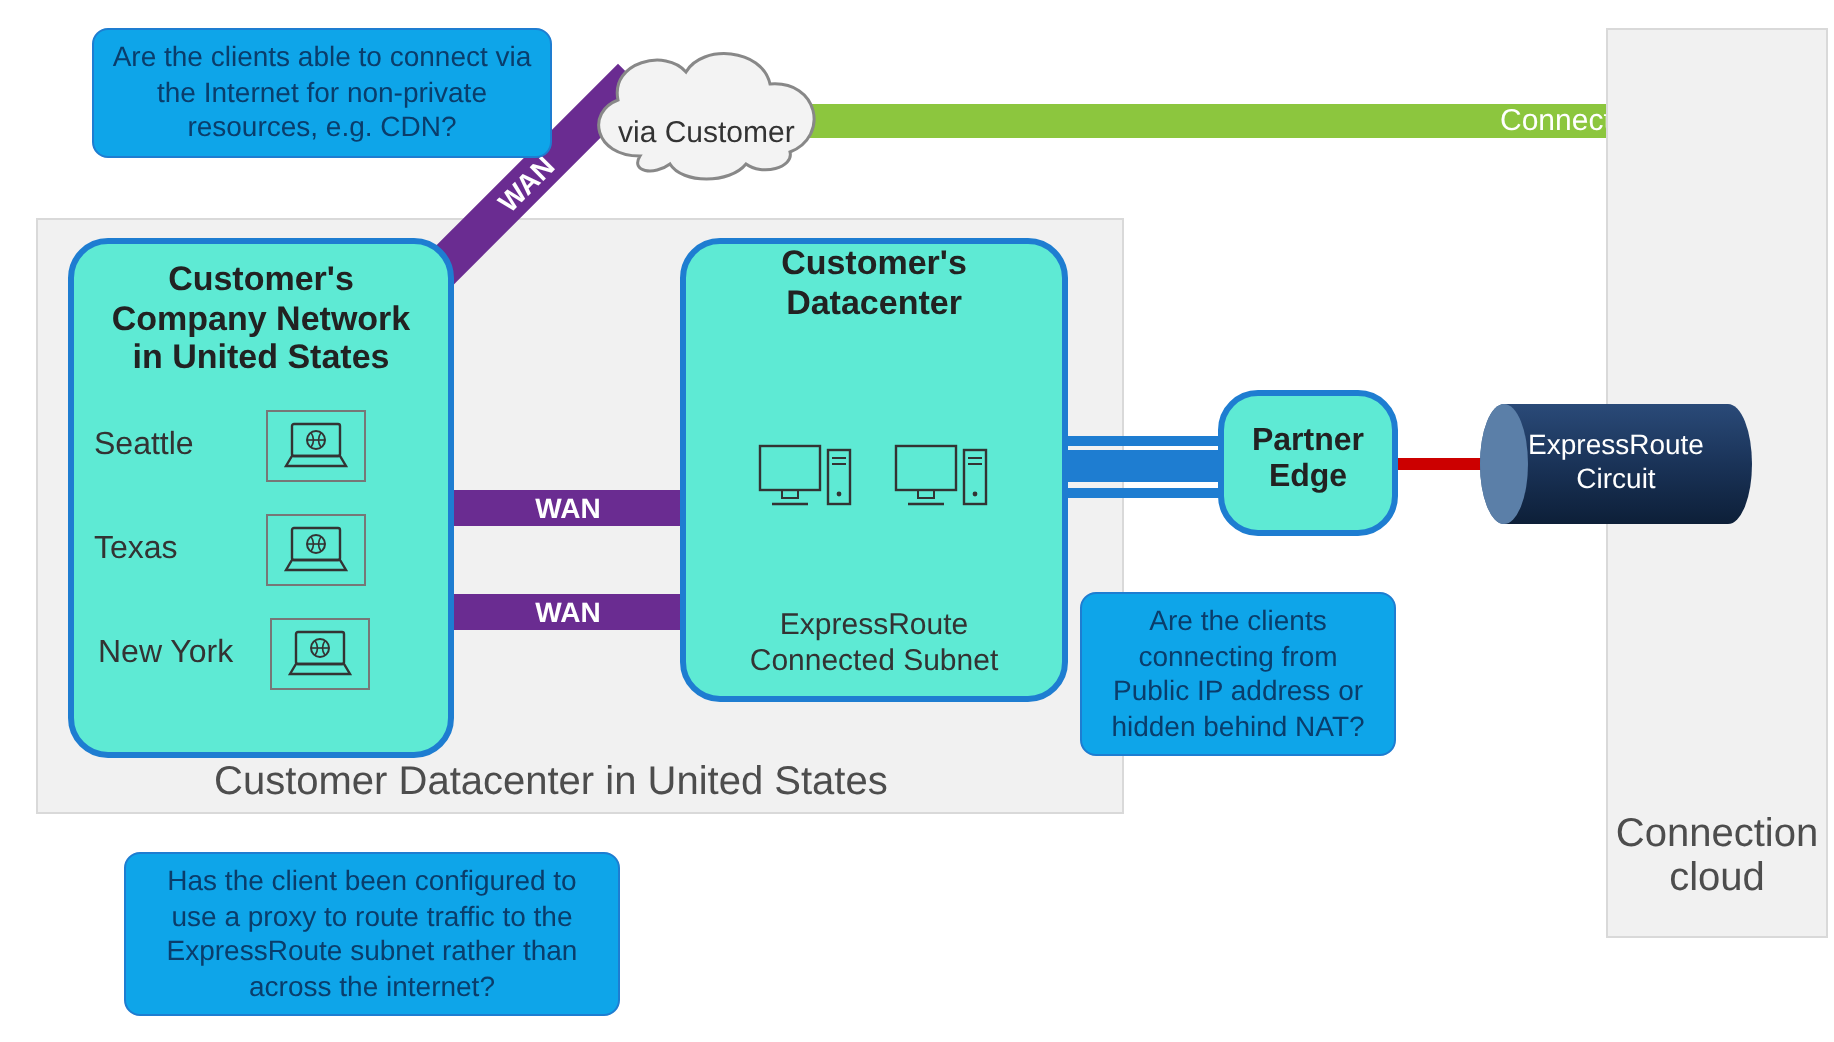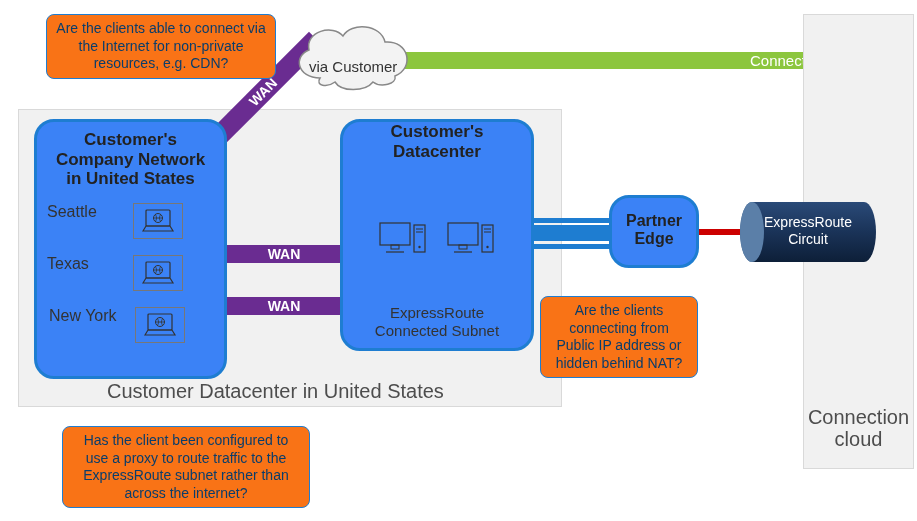--- a/index.html
+++ b/index.html
@@ -70,21 +70,21 @@
     color: #fff;
     font-weight: 500;
     line-height: 17px;
   }
 
   
   .blue-box {
     position: absolute;
     border: 3px solid #1e7dd1;
     border-radius: 20px;
-    background: #3b82f6;
+    background: #5eead4;
   }
   .customer-net {
     left: 34px;
     top: 119px;
     width: 193px;
     height: 260px;
     padding: 8px 0 0 0;
   }
   .datacenter {
     left: 340px;
@@ -103,21 +103,21 @@
     text-align: center;
     font-size: 17px;
     font-weight: 600;
     color: #222;
     line-height: 1.15;
     padding: 0 6px;
   }
 
   .city-row {
     display: flex;
-    align-items: flex-start;
+    align-items: center;
     margin: 10px 0 0 10px;
     height: 40px;
   }
   .city-name {
     width: 86px;
     font-size: 16px;
     color: #333;
   }
   .laptop-icon-box {
     width: 50px;
@@ -184,21 +184,21 @@
     position: absolute;
     left: 285px;
     top: 16px;
     width: 135px;
     height: 78px;
   }
 
   
   .callout {
     position: absolute;
-    background: #f97316;
+    background: #0ea5e9;
     border: 1px solid #1e7dd1;
     border-radius: 8px;
     font-size: 14px;
     color: #0a3d6b;
     text-align: center;
     padding: 5px 8px;
     line-height: 1.25;
   }
 
   

